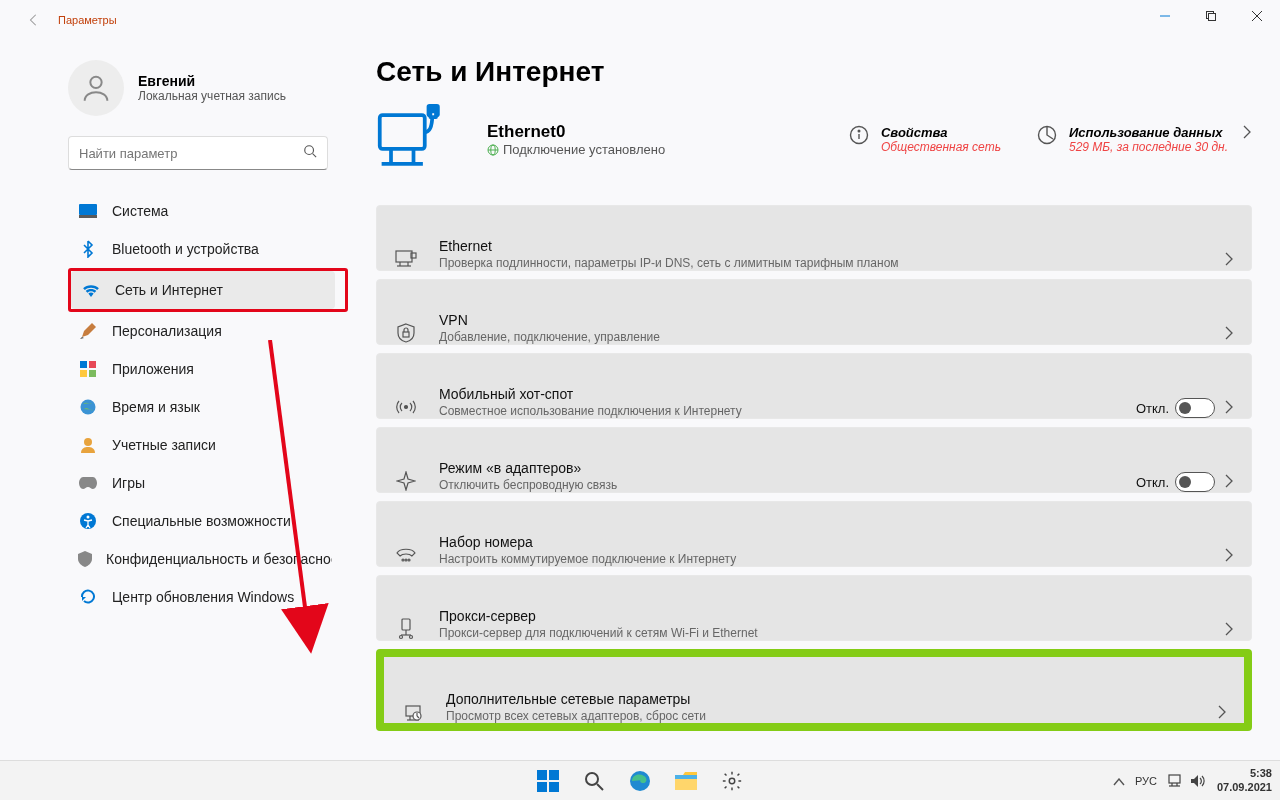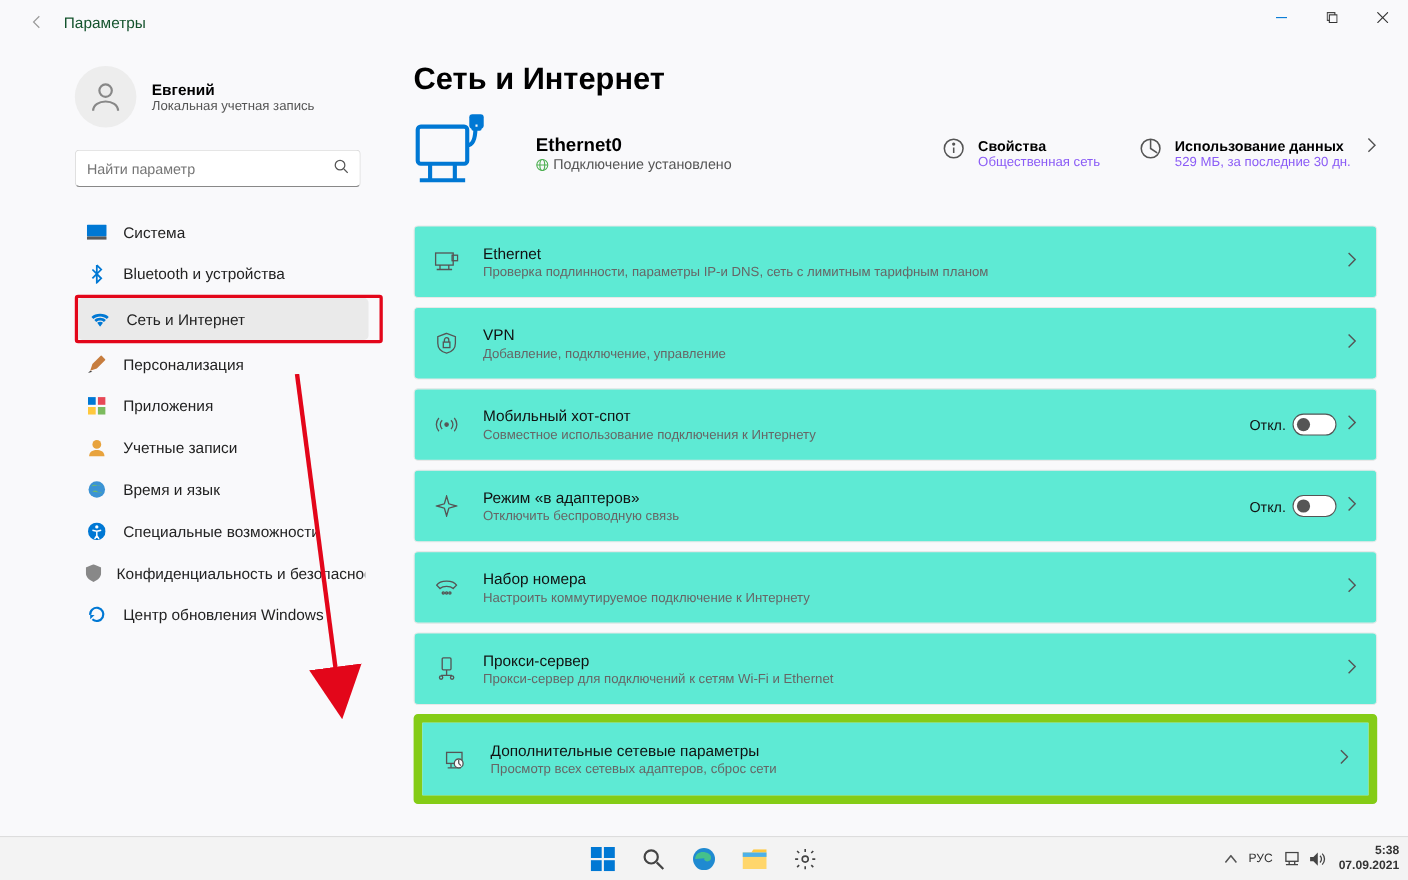--- a/index.html
+++ b/index.html
@@ -1,21 +1,21 @@
 <!DOCTYPE html>
 <html><head>
 <meta charset="utf-8">
 <style>
   * { box-sizing: border-box; margin: 0; padding: 0; font-family: "Segoe UI", Tahoma, sans-serif; }
   body { width: 1280px; height: 800px; background: #f9f9fb; overflow: hidden; position: relative; }
 
   
   .titlebar { height: 40px; display: flex; align-items: center; position: relative; }
   .titlebar-back { width: 32px; height: 32px; margin-left: 18px; display:flex; align-items:center; justify-content:center; color:#999; }
-  .titlebar-title { margin-left: 8px; font-size: 14px; color: #14532d; }
+  .titlebar-title { margin-left: 8px; font-size: 11px; color: #c2410c; }
   .win-controls { position:absolute; right:0; top:0; display:flex; }
   .win-btn { width: 46px; height: 32px; display:flex; align-items:center; justify-content:center; color:#333; }
   .win-btn.min svg, .win-btn.max svg, .win-btn.close svg { width:10px; height:10px; }
 
   .container { display:flex; height: 720px; padding-left: 48px; }
 
   
   .sidebar { width: 300px; padding: 20px 0 0 20px; flex-shrink:0; }
   .user-block { display:flex; align-items:center; margin-bottom: 20px; }
   .avatar { width: 56px; height: 56px; border-radius: 50%; background:#ededed; display:flex; align-items:center; justify-content:center; color:#888; }
@@ -33,28 +33,28 @@
 
   
   .main { flex:1; padding: 16px 28px 0 28px; overflow:hidden; }
   .page-title { font-size:28px; font-weight:600; margin-bottom: 14px; }
   .status-row { display:flex; align-items:center; margin-bottom: 28px; }
   .pc-icon { width:75px; height:75px; margin-right: 36px; color:#0078D4; }
   .net-block .net-name { font-size:17px; font-weight:600; }
   .net-block .net-sub { font-size:13px; color:#555; display:flex; align-items:center; gap:4px; margin-top:0; }
   .globe-dot { width:12px; height:12px; display:inline-block; }
   .info-cards { margin-left:auto; display:flex; align-items:center; gap:36px; }
-  .info-card { display:flex; align-items:flex-start; gap:10px; }
+  .info-card { display:flex; align-items:flex-start; gap:10px;font-style:italic; }
   .info-card .ic-icon { width:22px; height:22px; color:#555; }
   .info-card .ic-title { font-size:13px; font-weight:600; }
-  .info-card .ic-sub { font-size:12px; color:#8b5cf6; }
+  .info-card .ic-sub { font-size:12px; color:#ef4444; }
   .chev { color:#555; margin-left:4px; }
 
   .setting-list { display:flex; flex-direction:column; gap:8px; }
-  .setting-item { background:#5eead4; border:1px solid #e8e8e8; border-radius:4px; height: 66px; display:flex; align-items:center; padding:0 18px; cursor:pointer; }
+  .setting-item { background:#e5e5e5; border:1px solid #e8e8e8; border-radius:4px; height: 66px; display:flex; align-items:flex-end; padding:0 18px; cursor:pointer; }
   .setting-item .s-icon { width:22px; height:22px; color:#555; margin-right:22px; display:flex; align-items:center; justify-content:center; }
   .setting-item .s-text { flex:1; }
   .setting-item .s-title { font-size:14px; color:#111; }
   .setting-item .s-sub { font-size:12px; color:#666; margin-top:2px; }
   .setting-item .toggle-group { display:flex; align-items:center; gap:6px; margin-right:10px; }
   .toggle-label { font-size:13px; color:#111; }
   .toggle { width:40px; height:20px; border-radius:10px; border:1px solid #555; background:#fff; position:relative; }
   .toggle::after { content:""; position:absolute; width:12px; height:12px; border-radius:50%; background:#555; top:3px; left:3px; }
   .setting-item .s-chev { color:#555; }
   .hl-setting { border:8px solid #84cc16; border-radius:4px; }
@@ -174,36 +174,44 @@
               <rect x="0" y="0" width="7" height="7" fill="#0078D4"></rect>
               <rect x="9" y="0" width="7" height="7" fill="#E74856"></rect>
               <rect x="0" y="9" width="7" height="7" fill="#FFC83D"></rect>
               <rect x="9" y="9" width="7" height="7" fill="#7CBB5E"></rect>
             </svg>
           </span>
         <span>Приложения</span>
       </div>
       <div class="nav-item">
         <span class="nav-icon">
-            <svg width="16" height="16" viewBox="0 0 16 16" fill="#E8A33D">
-              <circle cx="8" cy="5" r="4"></circle>
-              <path d="M1 16 C1 11 5 10 8 10 S15 11 15 16 Z"></path>
-            </svg>
-          </span>
-        <span>Учетные записи</span>
-      </div>
-      <div class="nav-item">
-        <span class="nav-icon">
             <svg width="16" height="16" viewBox="0 0 16 16">
               <circle cx="8" cy="8" r="7.5" fill="#3B93D4"></circle>
               <path d="M3 5 Q5 3 8 4 Q10 5 12 4" fill="#6DB96D"></path>
               <path d="M4 10 Q6 8 9 10 Q11 12 13 11" fill="#6DB96D"></path>
             </svg>
           </span>
         <span>Время и язык</span>
+      </div>
+      <div class="nav-item">
+        <span class="nav-icon">
+            <svg width="16" height="16" viewBox="0 0 16 16" fill="#E8A33D">
+              <circle cx="8" cy="5" r="4"></circle>
+              <path d="M1 16 C1 11 5 10 8 10 S15 11 15 16 Z"></path>
+            </svg>
+          </span>
+        <span>Учетные записи</span>
+      </div>
+      <div class="nav-item">
+        <span class="nav-icon">
+            <svg width="18" height="12" viewBox="0 0 18 12" fill="#888">
+              <path d="M4 0 H14 C16 0 18 3 18 6 S16 12 14 12 C12 12 11 10 9 10 S6 12 4 12 C2 12 0 9 0 6 S2 0 4 0 Z"></path>
+            </svg>
+          </span>
+        <span>Игры</span>
       </div>
       <div class="nav-item">
         <span class="nav-icon">
             <svg width="16" height="16" viewBox="0 0 16 16">
               <circle cx="8" cy="8" r="8" fill="#0078D4"></circle>
               <circle cx="8" cy="4" r="1.5" fill="#fff"></circle>
               <path d="M4 7 L8 8 L12 7 L8 8 L8 12 L6 15 M8 12 L10 15" stroke="#fff" stroke-width="1.3" fill="none"></path>
             </svg>
           </span>
         <span>Специальные возможности</span>

